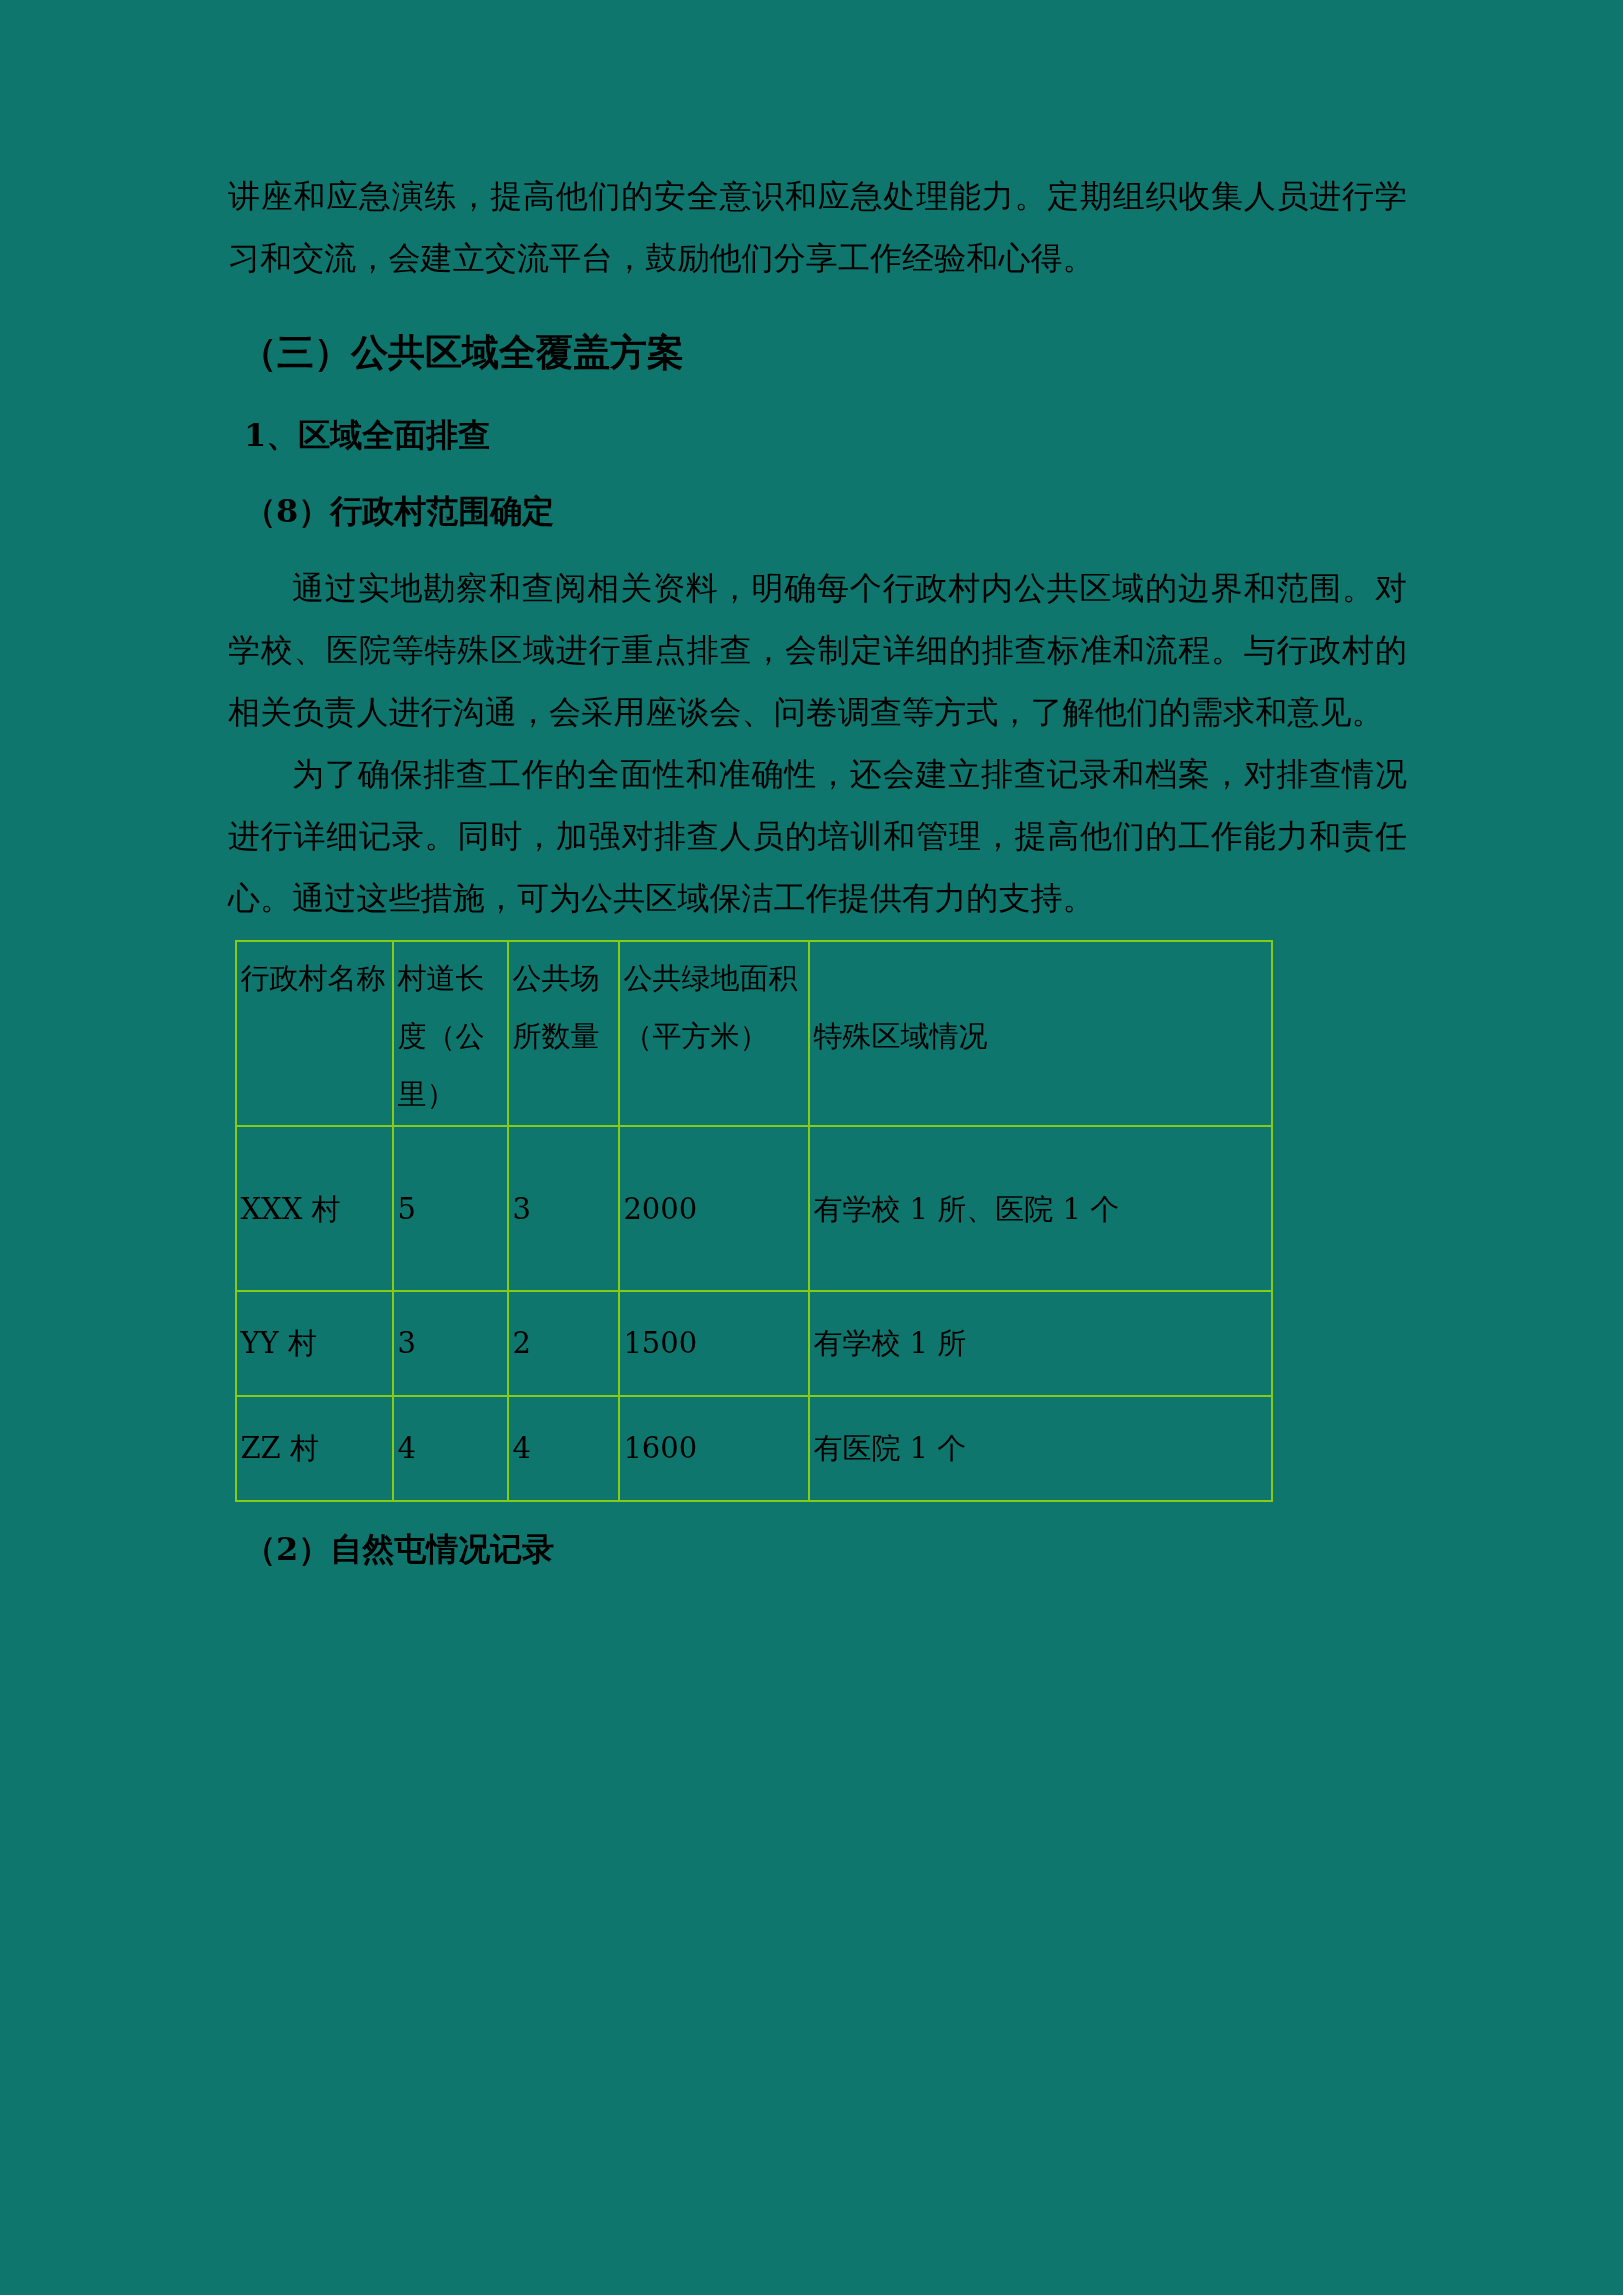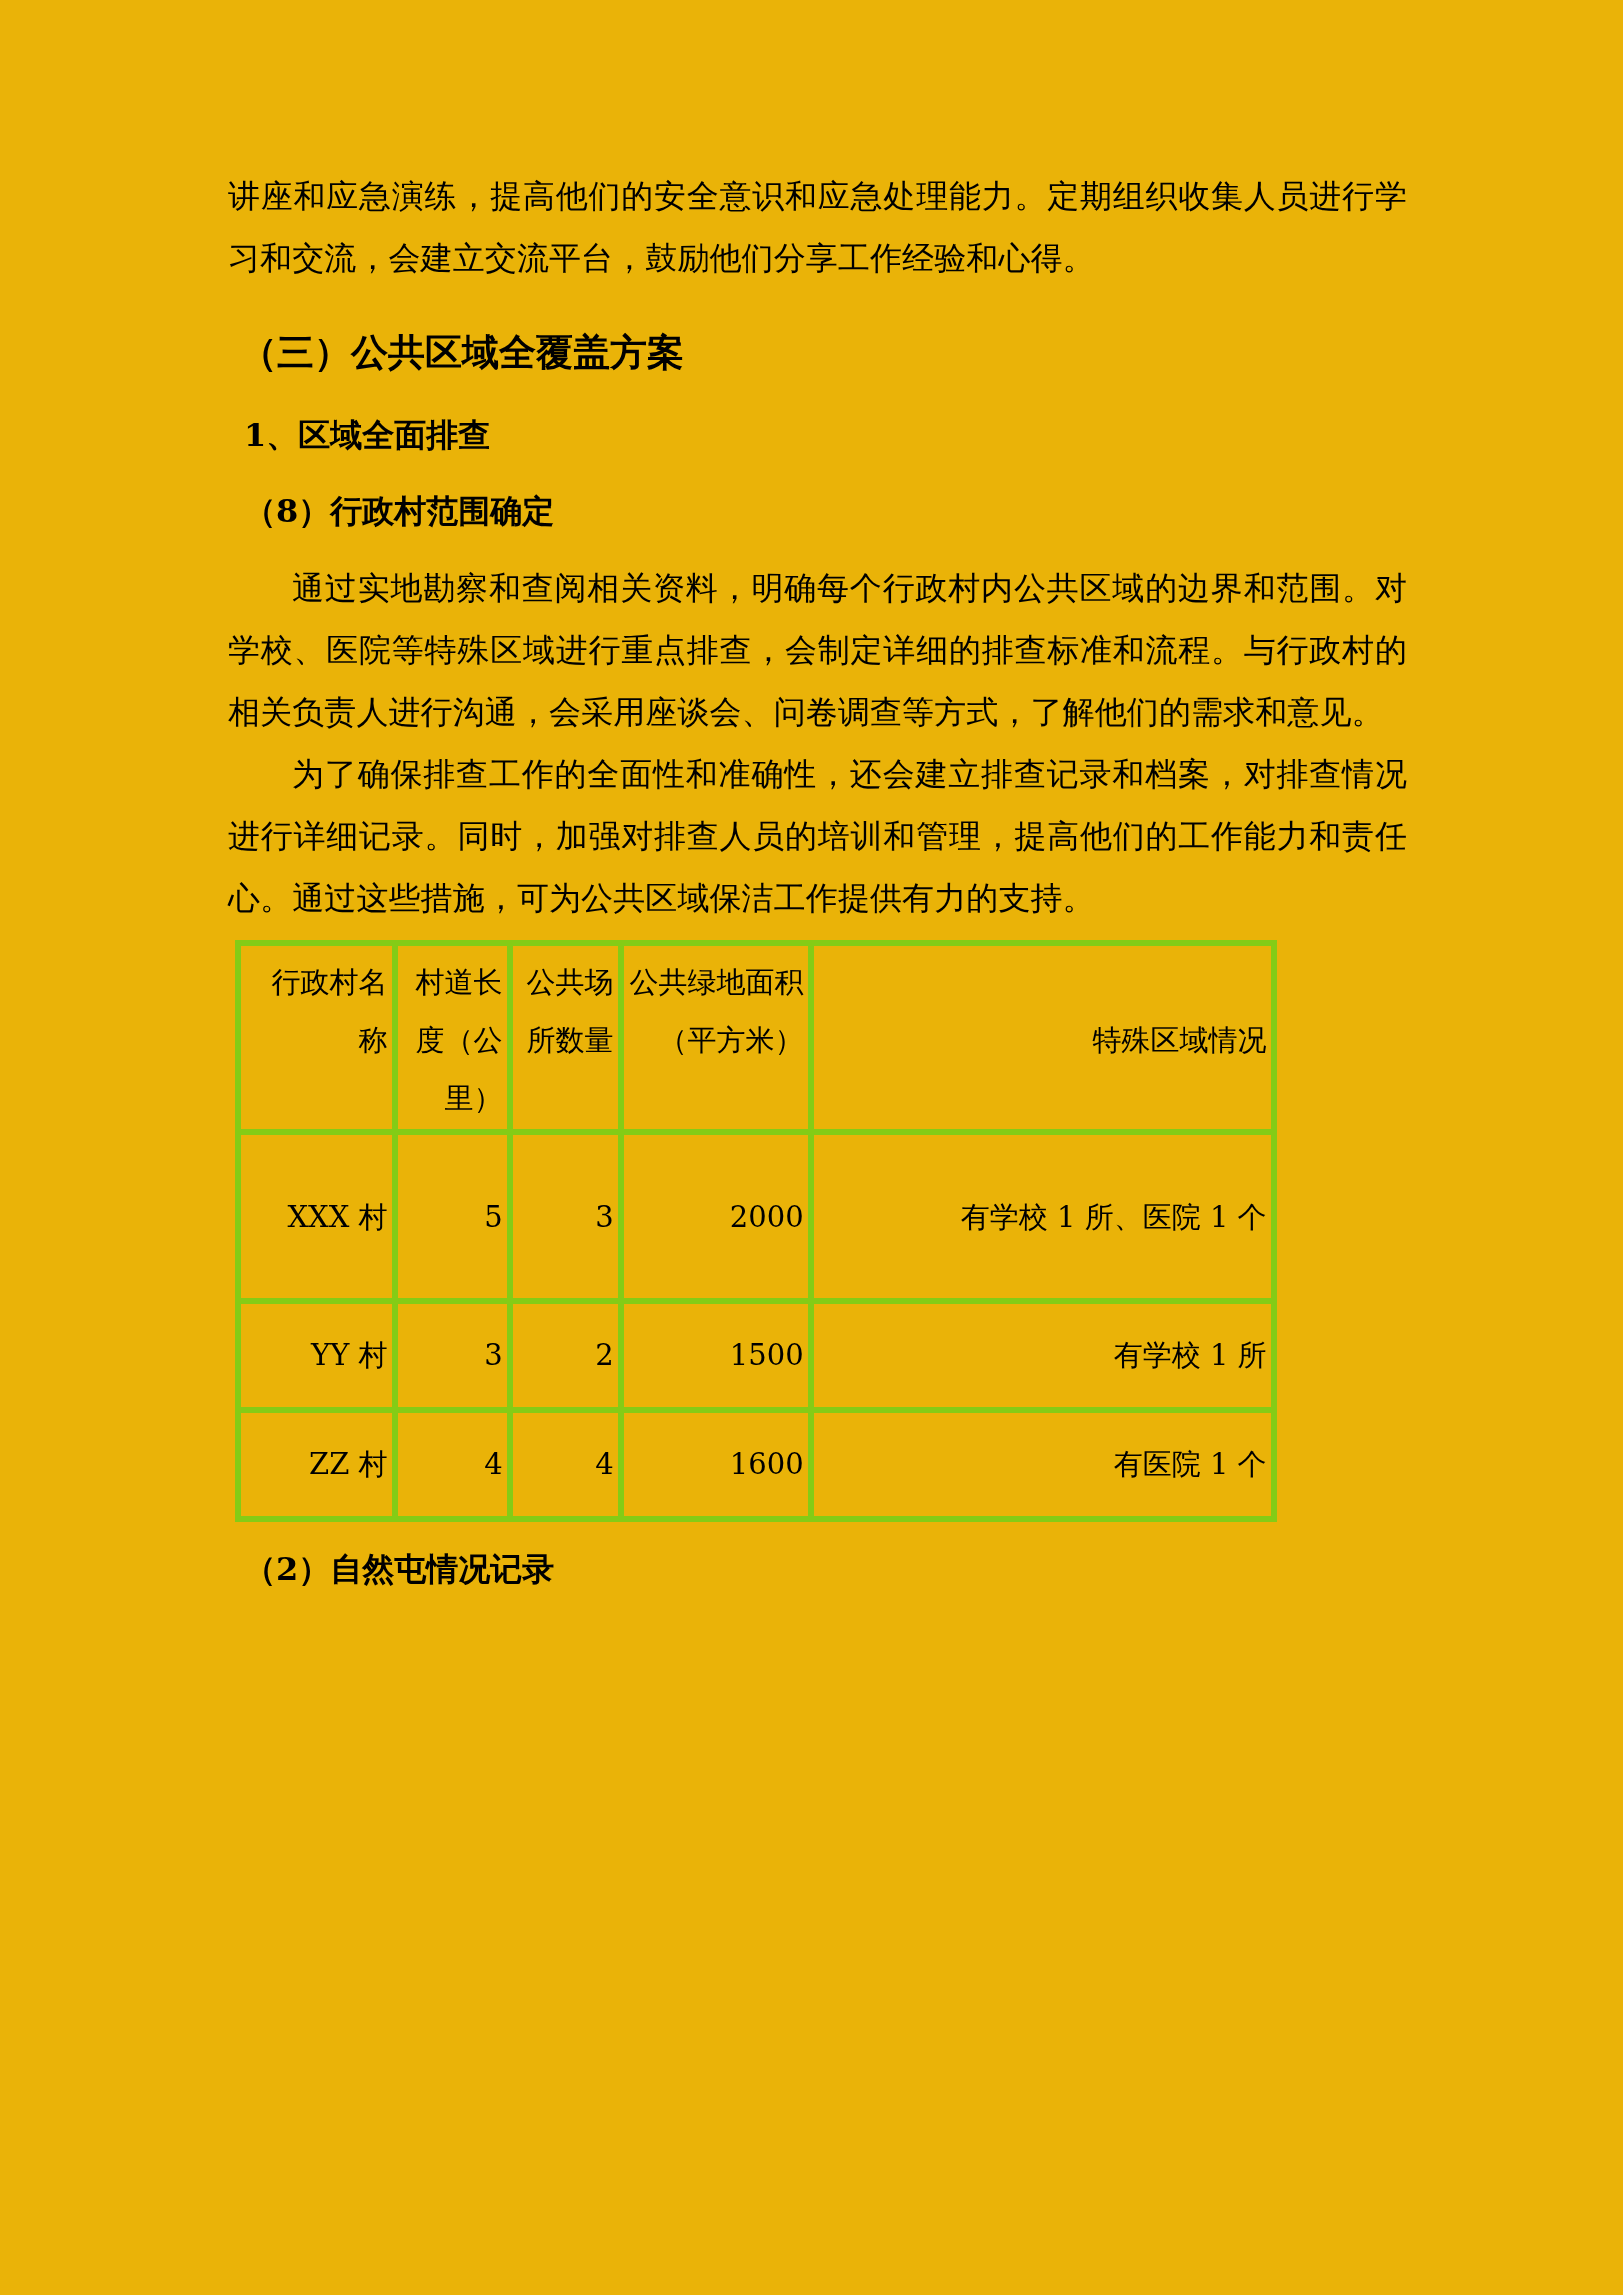--- a/index.html
+++ b/index.html
@@ -4,21 +4,21 @@
 <style>
   html, body {
     margin: 0;
     padding: 0;
     background: #ffffff;
   }
   .page {
     position: relative;
     width: 1623px;
     height: 2295px;
-    background: #eab308;
+    background: #0f766e;
     box-sizing: border-box;
     padding: 165px 216px 0 228px;
     font-family: "DejaVu Serif", "Liberation Serif", serif;
     color: #000000;
   }
   .body-text {
     font-size: 32px;
     line-height: 62px;
     text-align: justify;
     text-justify: inter-ideograph;
@@ -44,25 +44,25 @@
   }
 
   table.village-table {
     border-collapse: collapse;
     width: 1035px;
     margin-top: 11.8px;
     margin-left: 6.5px;
     table-layout: fixed;
   }
   table.village-table td, table.village-table th {
-    border: 6px solid #84cc16;
+    border: 2px solid #84cc16;
     font-weight: normal;
     font-size: 29px;
     line-height: 58px;
-    text-align: right;
+    text-align: left;
     vertical-align: middle;
     padding: 2.6px 3.9px;
     font-family: "DejaVu Serif", "Liberation Serif", serif;
   }
   table.village-table thead td {
     height: 122px;
     vertical-align: top;
     padding-top: 6.5px;
   }
   table.village-table thead td.vcenter {

